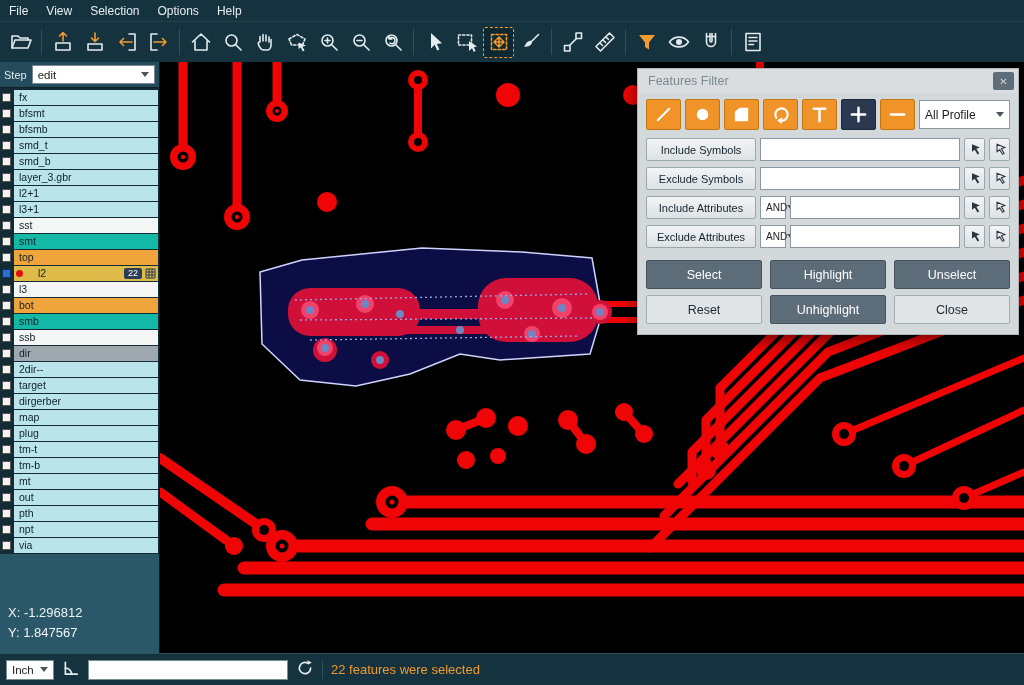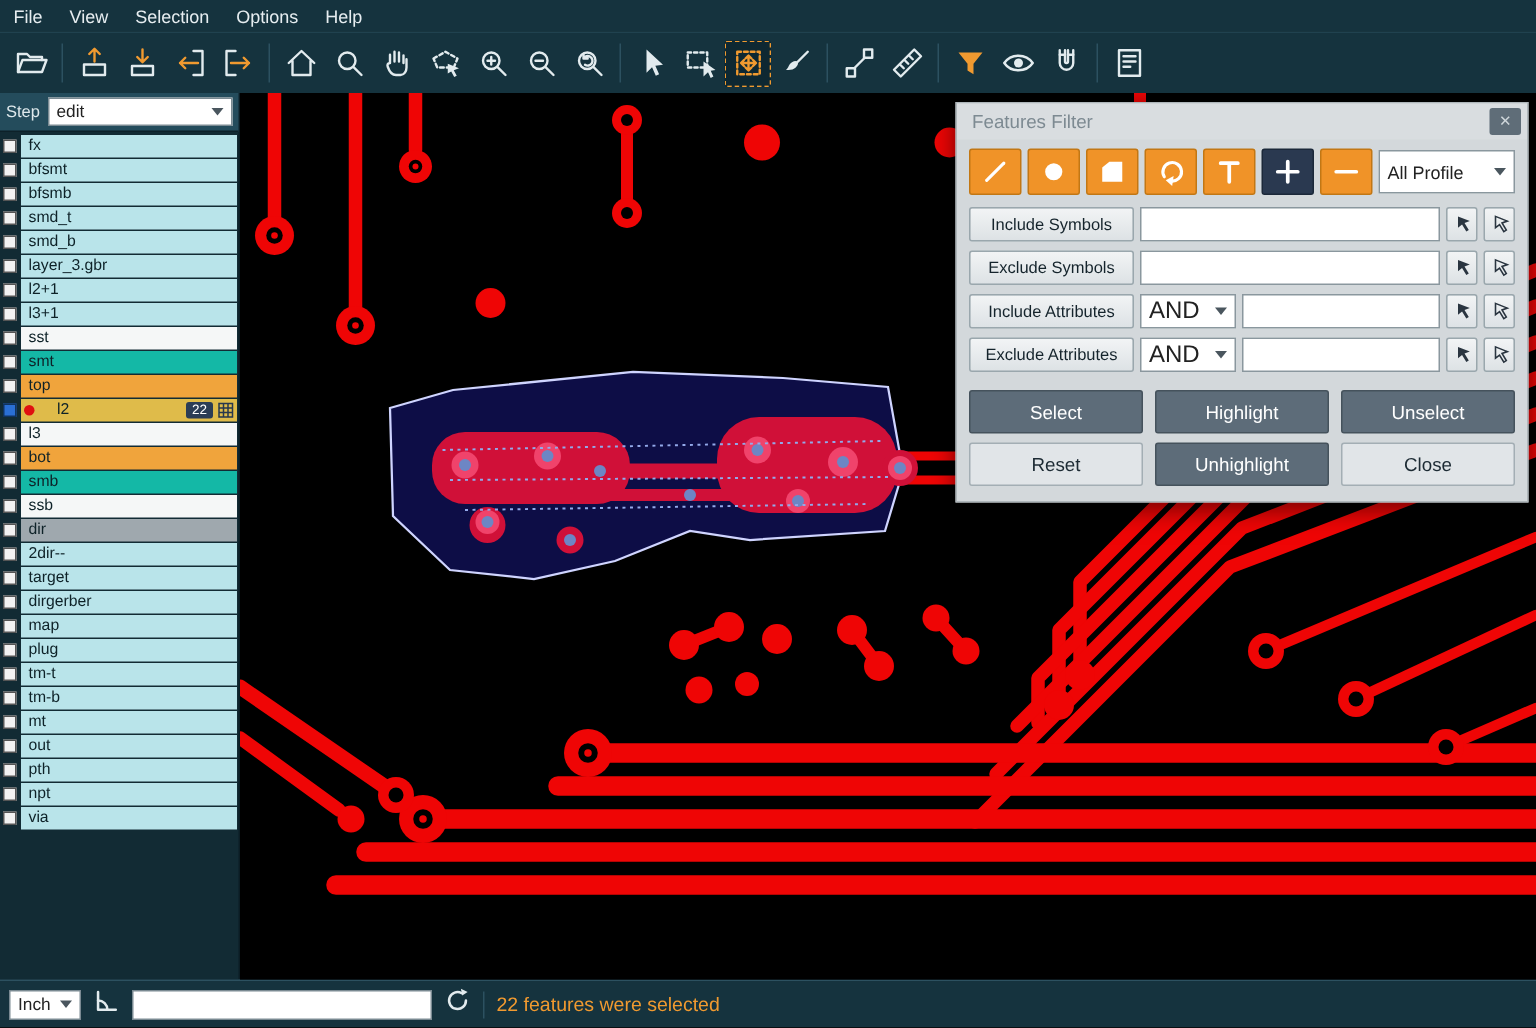--- a/index.html
+++ b/index.html
@@ -56,21 +56,21 @@
   .dialog{position:absolute;top:6px;right:5px;width:382px;background:#d3d8db;border:1px solid #aeb6ba;box-shadow:0 4px 16px rgba(0,0,0,.55)}
   .dlg-title{height:24px;display:flex;align-items:center;justify-content:space-between;padding:0 4px 0 10px;color:#7d8a92;background:#d9dde0;font-size:12.5px}
   .dlg-close{width:21px;height:18px;background:#5f6d78;color:#cfd6da;display:flex;align-items:center;justify-content:center;font-size:10px;border-radius:2px;border:none}
   .dlg-icons{display:flex;align-items:center;gap:4px;padding:6px 8px 8px}
   .fbtn{width:35px;height:31px;background:#f09328;border:1px solid #c27714;border-radius:2px;display:flex;align-items:center;justify-content:center;padding:0;flex:none}
   .fbtn.dark{background:#2a3950;border-color:#1b2839}
   .fbtn svg{width:21px;height:21px;stroke:#fff;stroke-width:2.2;fill:none;stroke-linecap:round;stroke-linejoin:round}
   .fbtn svg .wf{fill:#fff;stroke:none}
   .dlg-select{background:#fff;border:1px solid #8a979e;display:flex;align-items:center;justify-content:space-between;padding:0 5px;color:#222}
   .profile{margin-left:auto;width:94px;height:29px;font-size:12px}
-  .and{width:64px;height:23px;font-size:16px;flex:none}
+  .and{width:26px;height:23px;font-size:10px;flex:none}
   .chev{width:0;height:0;border-left:4px solid transparent;border-right:4px solid transparent;border-top:5px solid #4a565e;flex:none}
   .frow{display:flex;align-items:center;gap:4px;padding:0 8px;margin-bottom:6px}
   .flabel{width:110px;height:23px;background:linear-gradient(#f2f4f5,#dde2e5);border:1px solid #9aa7ad;border-radius:2px;font-size:11px;color:#15242c;flex:none;font-family:inherit}
   .ftext{flex:1;height:23px;border:1px solid #8a979e;background:#fff;min-width:0;padding:0 4px;font-family:inherit}
   .fpick{width:21px;height:23px;background:linear-gradient(#f2f4f5,#dde2e5);border:1px solid #9aa7ad;border-radius:2px;display:flex;align-items:center;justify-content:center;padding:0;flex:none}
   .dlg-actions{display:grid;grid-template-columns:1fr 1fr 1fr;gap:6px 8px;padding:6px 8px 10px}
   .abtn{height:29px;border-radius:2px;font-size:12.5px;font-family:inherit}
   .abtn.dark{background:#5d6c79;border:1px solid #45525c;color:#fff}
   .abtn.light{background:#e1e5e8;border:1px solid #a3aeb4;color:#1c2a33}
 
@@ -362,20 +362,24 @@
             <span class="lname lc-cyan">pth</span>
           </div>
         <div class="lrow">
             <span class="chk"></span>
             <span class="lname lc-cyan">npt</span>
           </div>
         <div class="lrow">
             <span class="chk"></span>
             <span class="lname lc-cyan">via</span>
           </div>
+      </div>
+      <div class="side-fill">
+        <span>X: -1.296812</span>
+        <span>Y: 1.847567</span>
       </div>
     </div>
 
     <div class="canvas">
       <svg class="art" viewBox="0 0 864 591" preserveAspectRatio="none">
         <rect width="864" height="591" fill="#000"></rect>
         <g stroke="#ef0505" fill="none" stroke-linecap="round" stroke-linejoin="round">
           <path d="M23 0 V84" stroke-width="9"></path>
           <path d="M77 0 V144" stroke-width="9"></path>
           <path d="M117 0 V38" stroke-width="9"></path>

